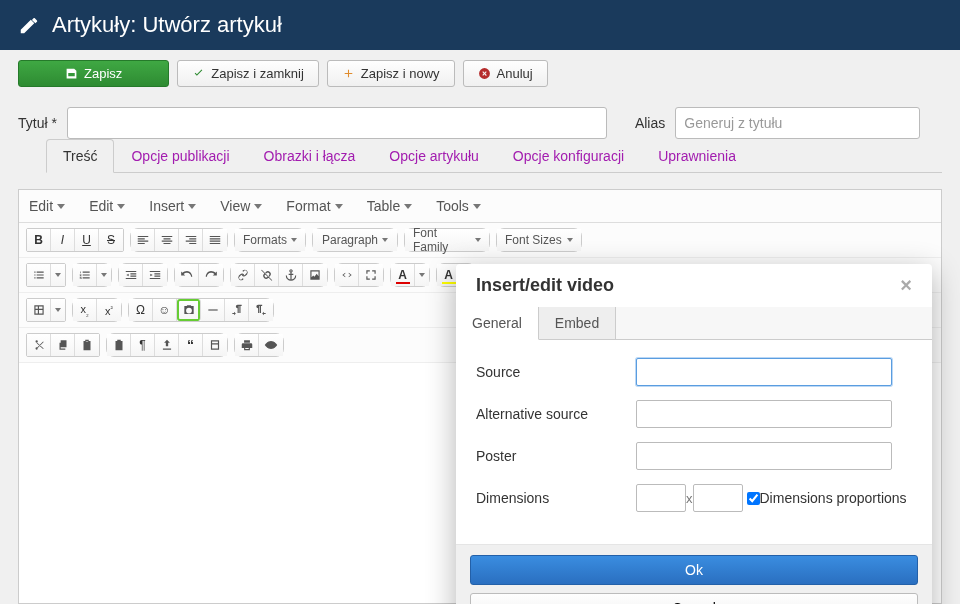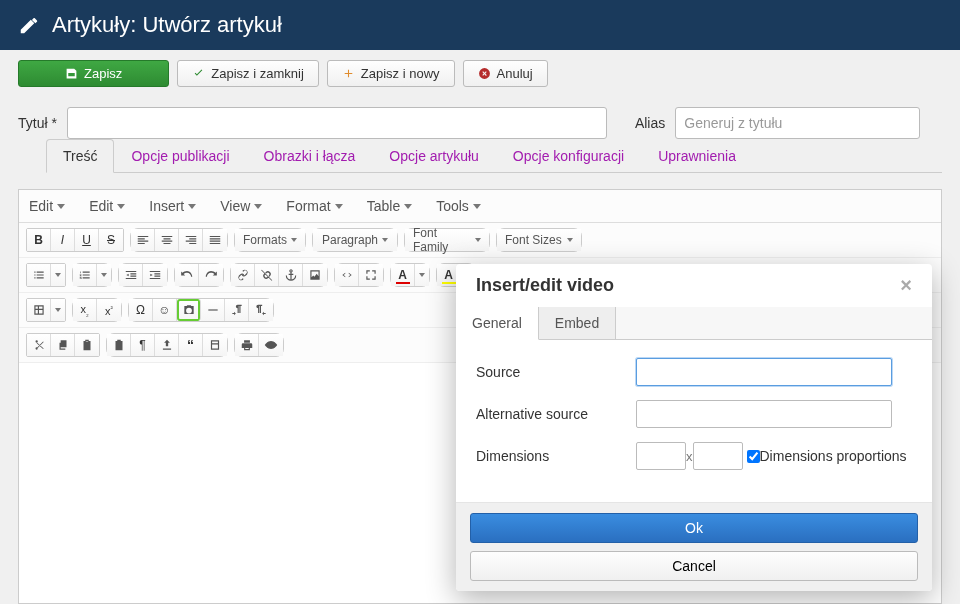--- a/index.html
+++ b/index.html
@@ -431,20 +431,24 @@
   <div class="modal-body">
     <div class="m-row">
       <label>Source</label>
       <input type="text" class="full src-active" value="" style="">
     </div>
     <div class="m-row">
       <label>Alternative source</label>
       <input type="text" class="full" value="" style="">
     </div>
     <div class="m-row">
+      <label>Poster</label>
+      <input type="text" class="full" value="" style="">
+    </div>
+    <div class="m-row">
       <label>Dimensions</label>
       <input type="text" class="dim" value="" style="">
       <span class="m-x">x</span>
       <input type="text" class="dim" value="" style="">
       <input type="checkbox" checked="" style="margin-left: 4px;">
       <span style="font-size:14px;color:#333">Dimensions proportions</span>
     </div>
   </div>
   <div class="modal-foot">
     <button class="mbtn primary">Ok</button>

